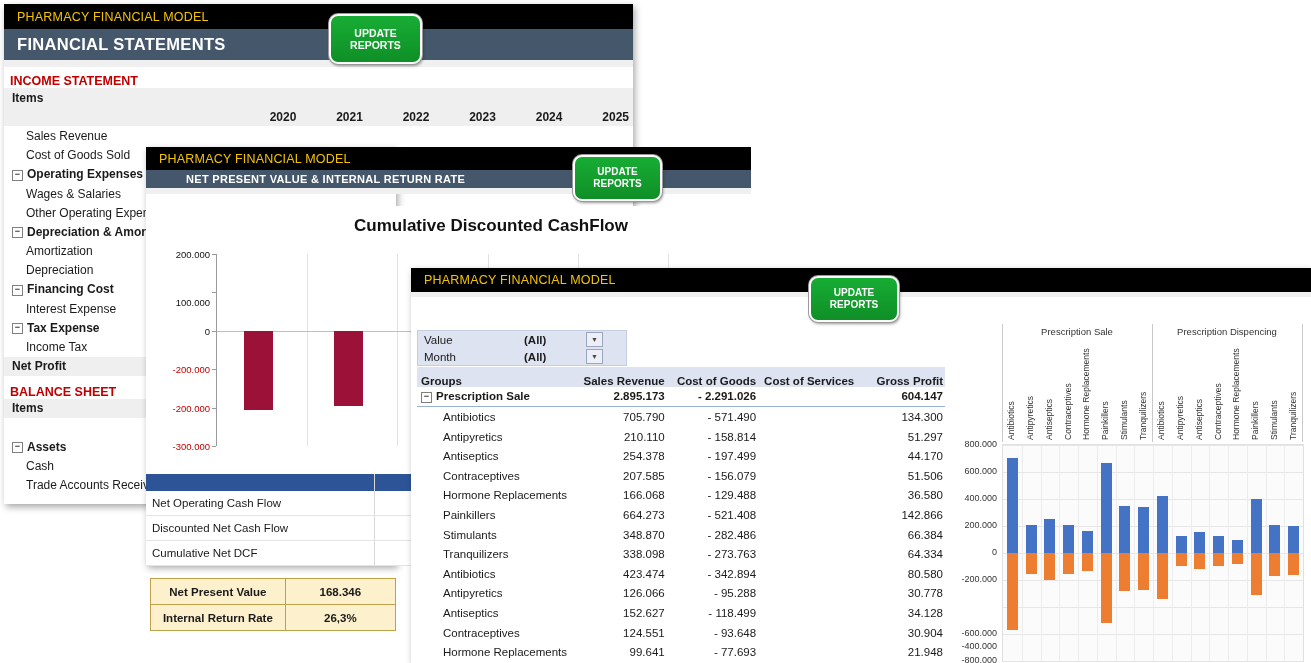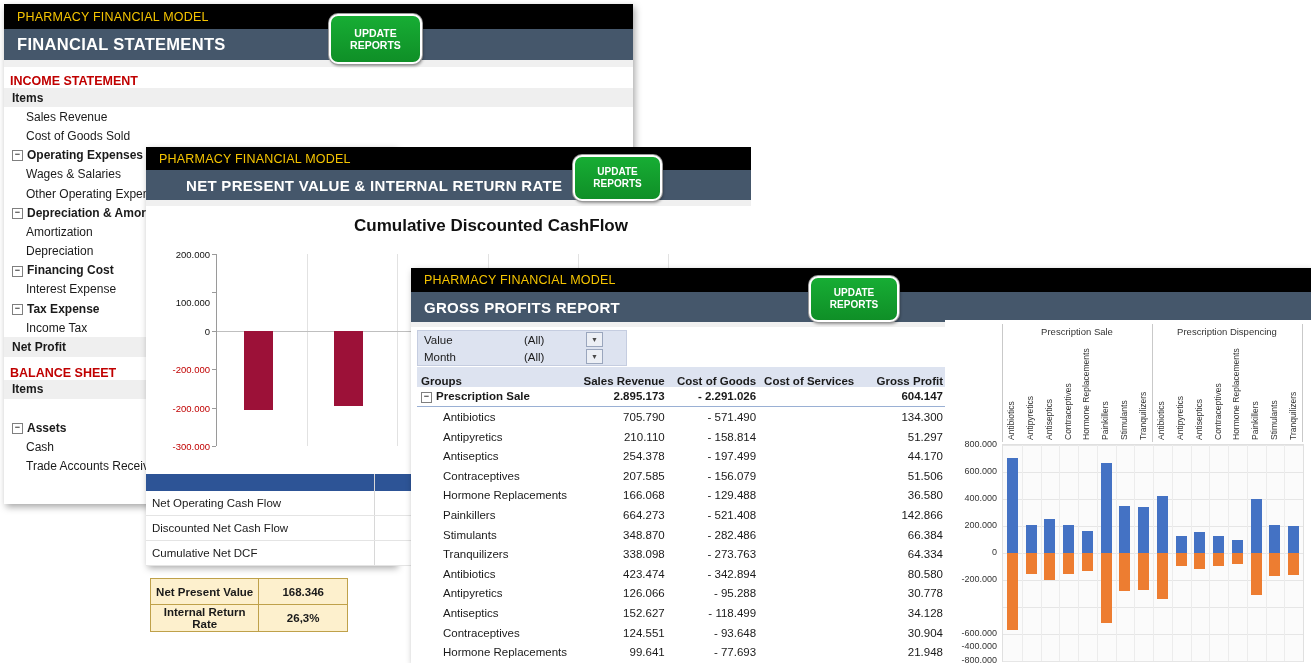--- a/index.html
+++ b/index.html
@@ -45,21 +45,21 @@
   .ind1{padding-left:22px !important;}
   .expand{display:inline-block;width:9px;height:9px;border:1px solid #7f7f7f;
           line-height:7px;font-size:9px;text-align:center;margin-right:4px;
           color:#333;background:#fff;vertical-align:middle;}
   .row-alt{background:#efefef;}
   .topline td{border-top:1px solid #d3d3d3;}
 
   
   #npv-window{left:146px;top:147px;width:250px;height:418px;}
   #npv-window .hdr-black{height:23px;}
-  #npv-window .hdr-slate{height:30px;font-size:15px;padding-left:40px;}
+  #npv-window .hdr-slate{height:18px;font-size:11px;padding-left:40px;}
   #npv-window .hdr-strip{height:6px;}
   #npv-btn{left:427px;top:8px;width:85px;height:42px;font-size:10px;}
   #npv-inner{position:absolute;left:0;top:0;width:605px;height:418px;}
   .npv-body{position:absolute;left:0;top:59px;width:605px;height:359px;background:#fff;}
   .chart-title{position:absolute;left:120px;top:10px;width:450px;text-align:center;
                font-size:17px;font-weight:bold;color:#111;}
   .npv-chart{position:absolute;left:70px;top:48px;width:505px;height:192px;}
   .npv-axislabel{position:absolute;right:0;font-size:9.5px;color:#111;
                  text-align:right;transform:translateY(-50%);width:56px;}
   .npv-axislabel.neg{color:#c00000;}
@@ -69,36 +69,36 @@
   .npv-vgrid{position:absolute;top:0;bottom:0;width:1px;background:#e2e2e2;}
   .npv-zero{position:absolute;left:0;right:0;height:1px;background:#bfbfbf;}
   .npv-tbl{position:absolute;left:0;top:268px;width:605px;border-collapse:collapse;font-size:11.5px;}
   .npv-tbl td{height:24px;padding:0 6px;white-space:nowrap;color:#1a1a1a;}
   .npv-tbl .hrow td{background:#2d5496;color:#fff;font-weight:bold;text-align:right;
                     height:17px;font-size:11px;}
   .npv-tbl .rl{width:144px;border-right:1px solid #d8d8d8;}
   .npv-tbl .rv{text-align:right;width:74px;}
   .npv-tbl tr.dv td{border-bottom:1px solid #e4e4e4;}
   .red{color:#c00000;}
-  .npv-sum{position:absolute;left:4px;top:372px;width:198px;}
+  .npv-sum{position:absolute;left:4px;top:372px;width:246px;}
   .npv-sum table{border-collapse:collapse;width:100%;}
   .npv-sum td{background:#fdf0cd;border:1px solid #bfa14a;height:23px;
               text-align:center;font-weight:bold;font-size:11.5px;color:#1a1a1a;}
 
   
   #gp-window{left:411px;top:268px;width:900px;height:395px;}
   #gp-window .hdr-black{height:24px;}
   #gp-window .hdr-slate{height:30px;font-size:15px;}
   #gp-window .hdr-strip{height:5px;}
   #gp-btn{left:398px;top:8px;width:86px;height:42px;font-size:10px;}
   .filters{position:absolute;left:6px;top:62px;width:208px;background:#dde3f0;
            border:1px solid #c5cde0;}
   .filt-row{display:flex;align-items:center;height:17px;font-size:11.5px;color:#1a1a1a;}
   .filt-name{width:100px;padding-left:6px;}
-  .filt-val{width:62px;}
+  .filt-val{width:62px;font-weight:bold;}
   .filt-drop{width:15px;height:13px;background:#eceff5;border:1px solid #9aa6bd;
              display:flex;align-items:center;justify-content:center;
              font-size:7px;color:#4a4a4a;cursor:pointer;}
   .gp-tbl{position:absolute;left:6px;top:99px;width:530px;border-collapse:collapse;
           font-size:11.5px;color:#1a1a1a;}
   .gp-tbl th,.gp-tbl td{padding:0 4px;height:19.6px;white-space:nowrap;font-weight:normal;}
   .gp-head th{background:#dde3f0;font-weight:bold;vertical-align:bottom;text-align:right;}
   .gp-head th.left{text-align:left;}
   .gp-tbl td.l{text-align:left;}
   .gp-tbl td.r{text-align:right;}
@@ -156,20 +156,29 @@
     <table class="fin-tbl" id="income-table">
       <tbody id="income-body">
           <tr class="hdr-row">
             <td class="lbl">Items</td>
             <td class="num"></td>
             <td class="num"></td>
             <td class="num"></td>
             <td class="num"></td>
             <td class="num"></td>
             <td class="num"></td>
+          </tr>
+          <tr class="yr-row">
+            <td class="lbl"></td>
+            <td class="num">2020</td>
+            <td class="num">2021</td>
+            <td class="num">2022</td>
+            <td class="num">2023</td>
+            <td class="num">2024</td>
+            <td class="num">2025</td>
           </tr>
           <tr class="">
             <td class="lbl ind1">Sales Revenue</td>
             <td class="num"></td>
             <td class="num"></td>
             <td class="num"></td>
             <td class="num"></td>
             <td class="num"></td>
             <td class="num"></td>
           </tr>
@@ -404,23 +413,20 @@
             </tbody>
           </table>
       </div>
     </div>
   </div>
 </div>
 
 <div class="window win-shadow" id="gp-window">
   <div class="hdr-black">
     <span>PHARMACY FINANCIAL MODEL</span>
-  </div>
-  <div class="hdr-slate">
-    <span>GROSS PROFITS REPORT</span>
   </div>
   <div class="hdr-strip"></div>
 
   <div class="update-btn" id="gp-btn">
     <span>UPDATE</span>
     <span>REPORTS</span>
   </div>
 
   <div class="filters" id="gp-filters">
       <div class="filt-row">

